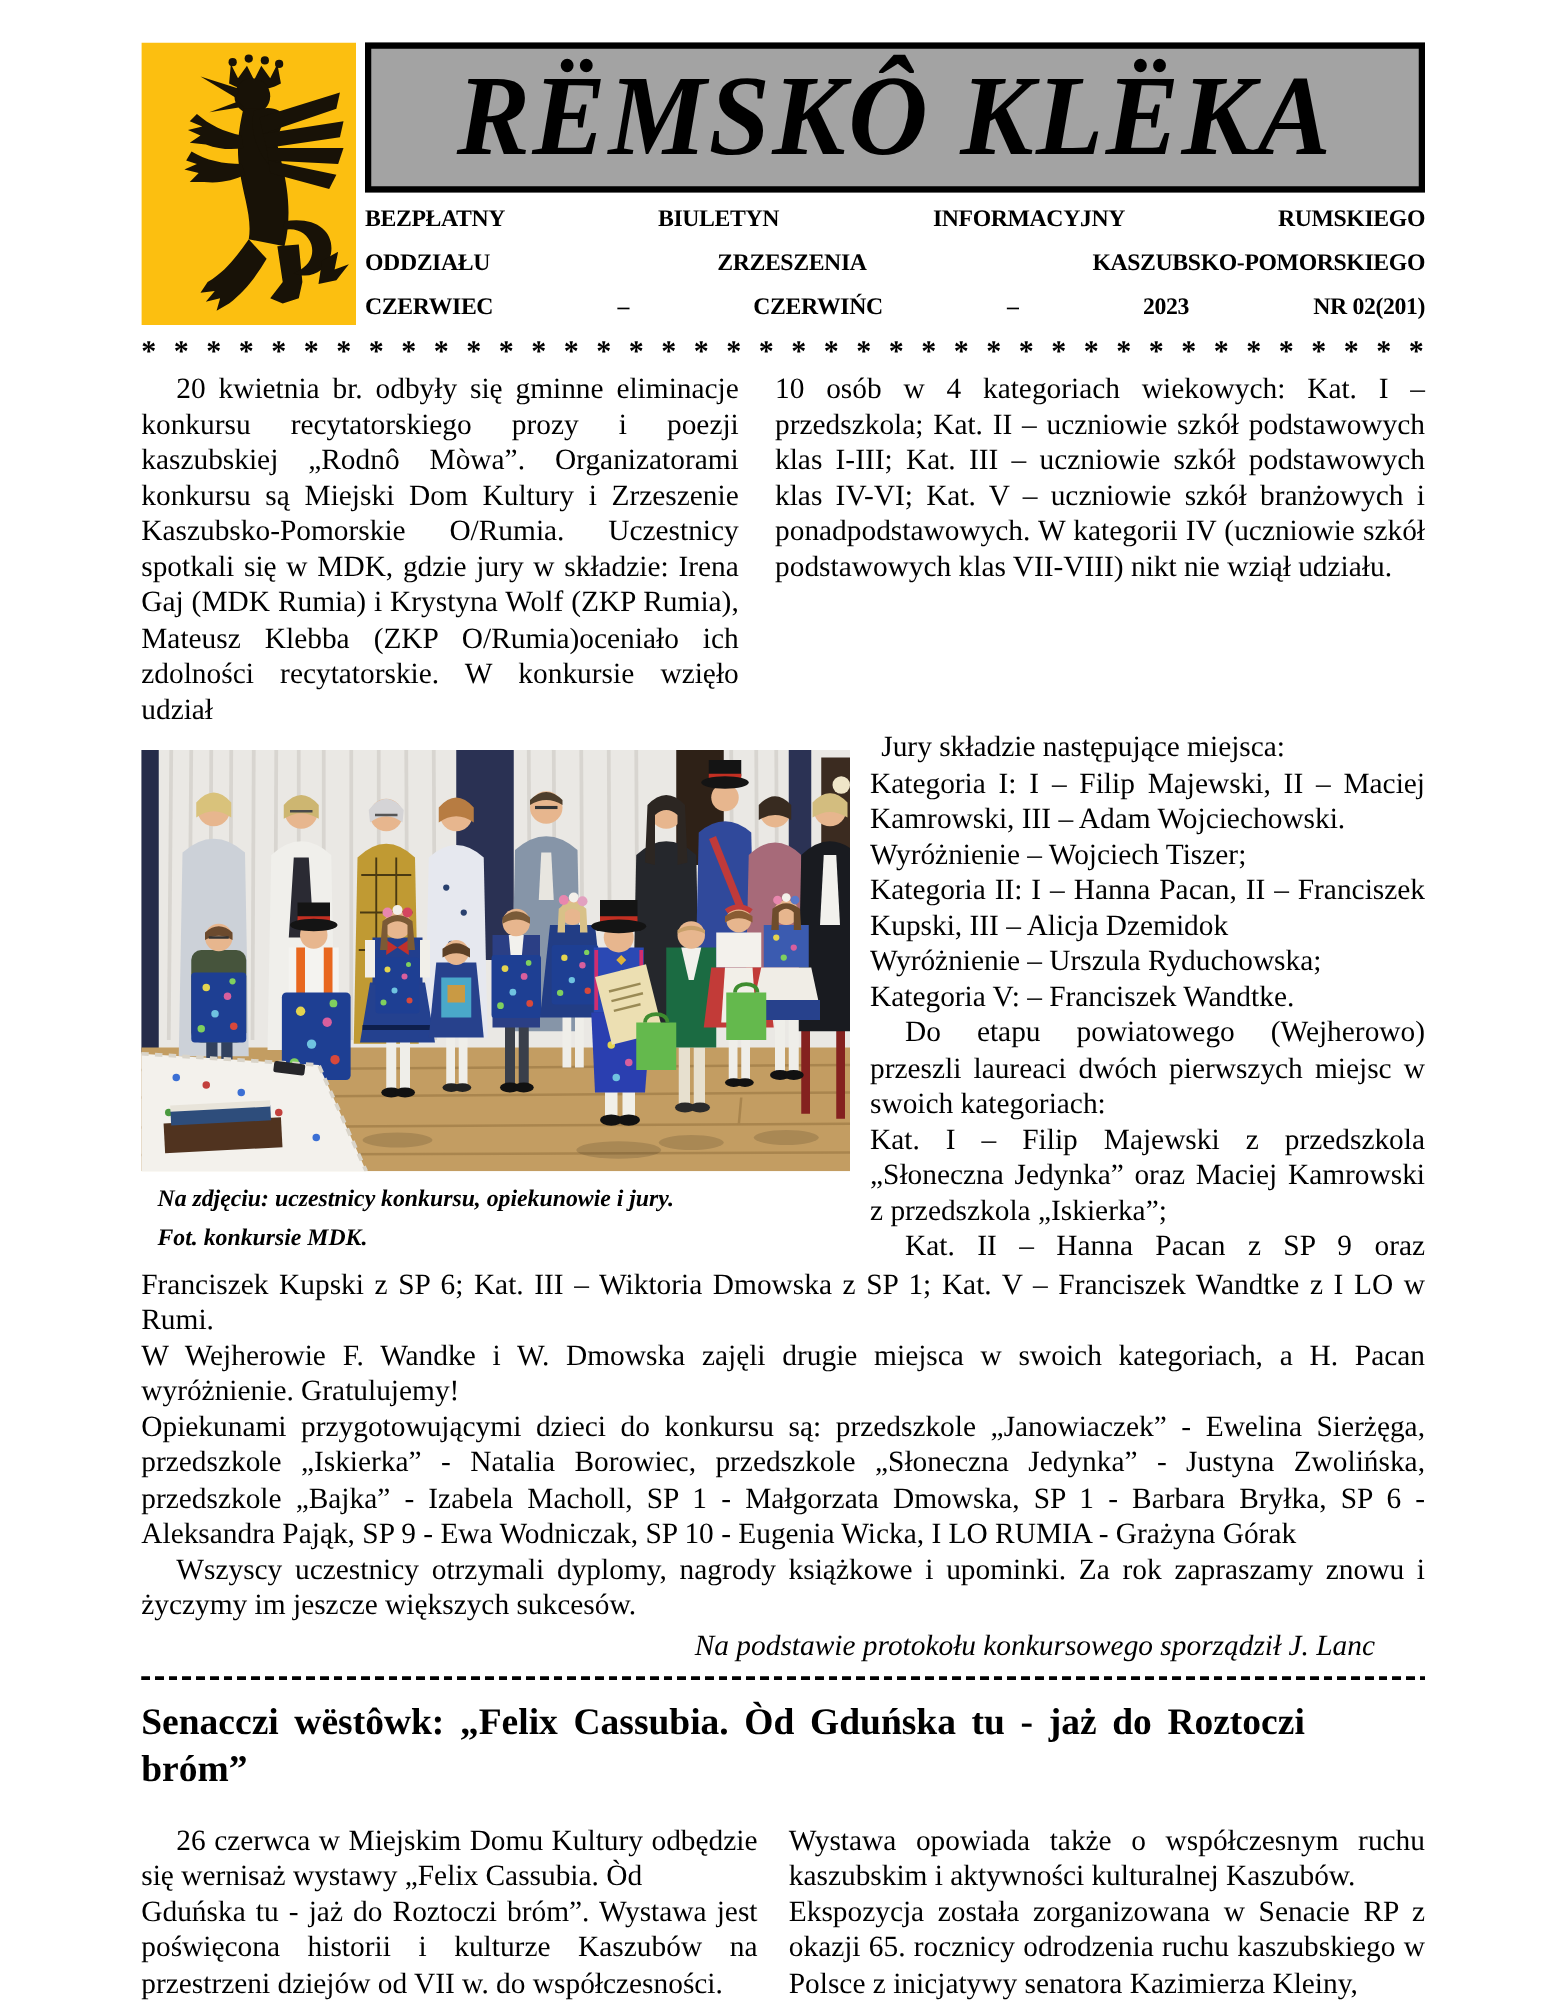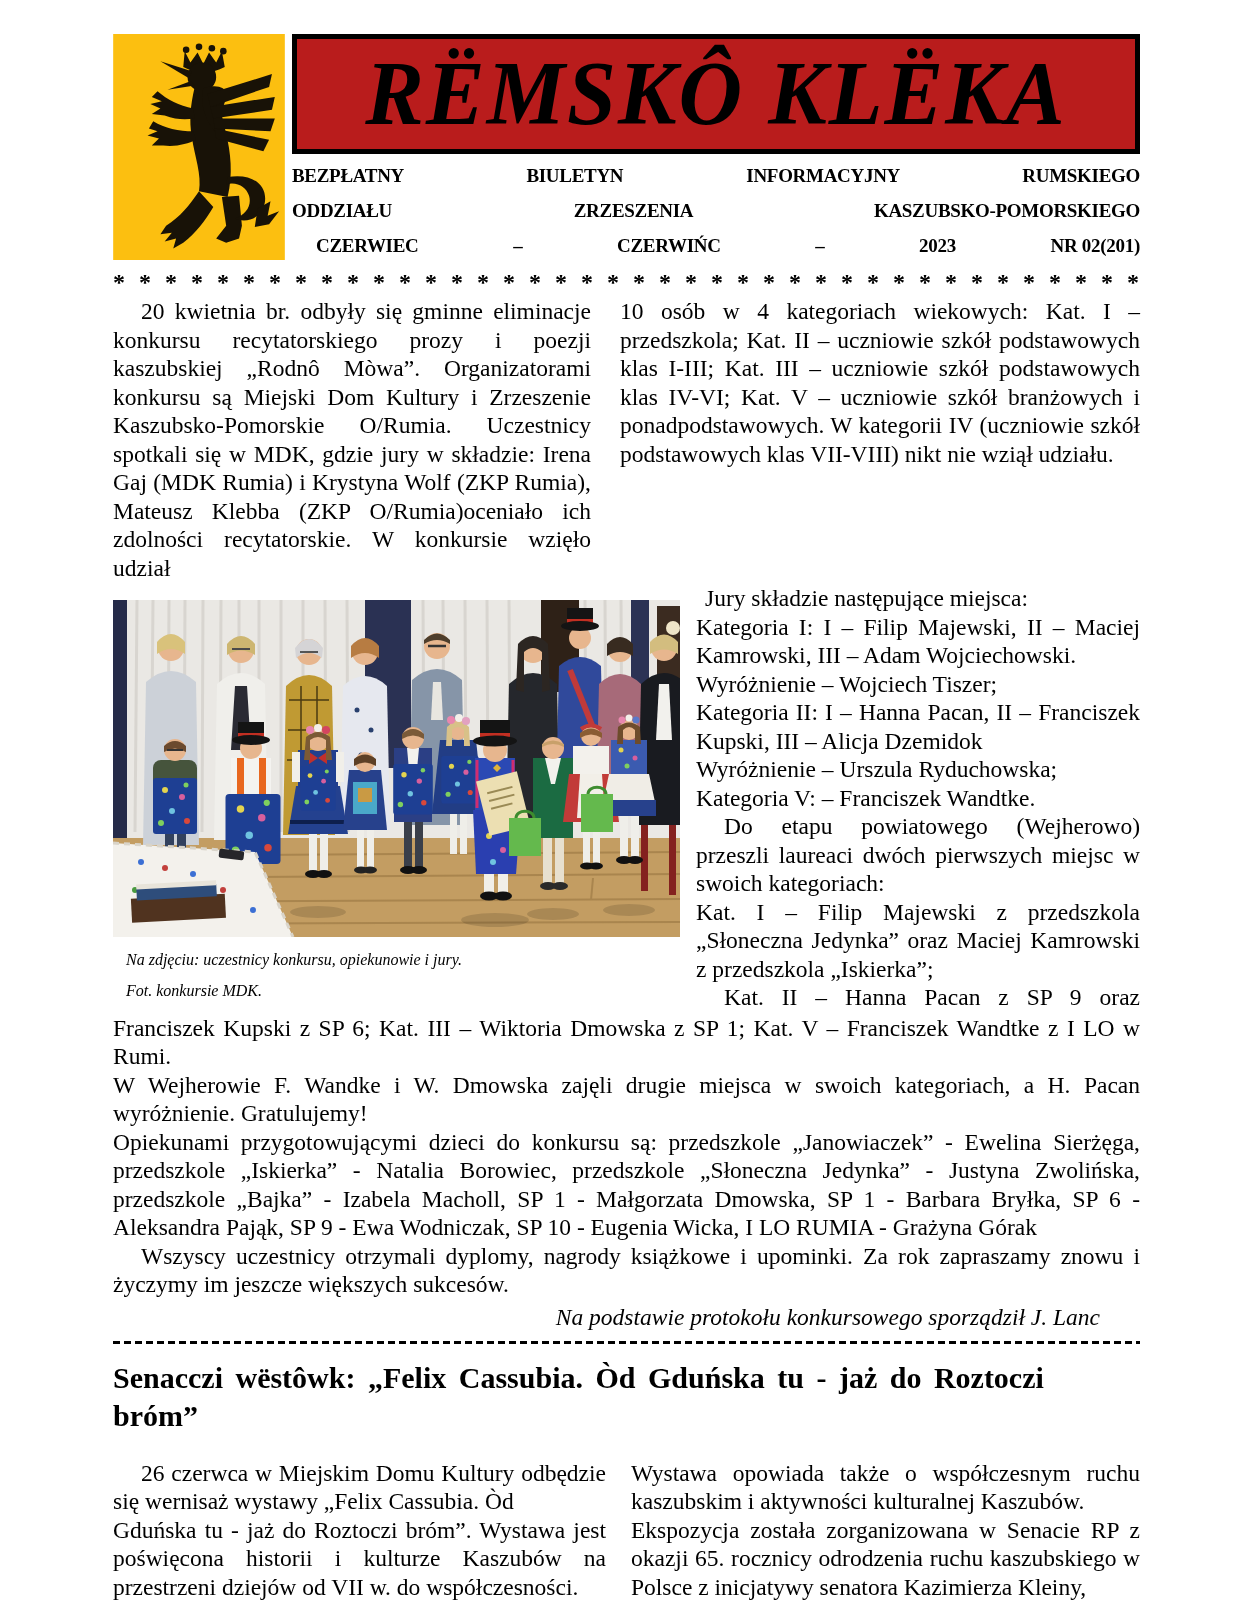--- a/index.html
+++ b/index.html
@@ -7,48 +7,48 @@
     width:1252px;height:1607px;background:#ffffff;overflow:hidden;
     font-family:"Liberation Serif","DejaVu Serif",serif;color:#000;
   }
   .page{padding:34px 112px 0 113px;}
 
   
   .masthead{display:flex;align-items:flex-start;}
   .crest{width:172px;height:226px;flex:none;margin-right:7px;}
   .crest svg{display:block;width:100%;height:100%;}
   .mast-right{flex:1;min-width:0;}
-  .banner{height:110px;border:5px solid #000;background:#b91c1c;
+  .banner{height:110px;border:5px solid #000;background:#a3a3a3;
           display:flex;align-items:center;justify-content:center;overflow:hidden;}
   .banner-title{font-size:88px;font-style:italic;font-weight:bold;white-space:nowrap;
                 letter-spacing:2px;transform:scaleY(1.04);line-height:1;}
   .subtitle{font-weight:bold;font-size:19px;line-height:35px;margin-top:4px;letter-spacing:-0.3px;}
   .sub-just{text-align:justify;text-align-last:justify;}
-  .issue-line{display:flex;justify-content:space-between;align-items:center;margin-left:24px;}
+  .issue-line{display:flex;justify-content:space-between;align-items:center;}
 
   .stars{font-weight:bold;font-size:24px;line-height:30px;letter-spacing:4px;
          white-space:nowrap;overflow:hidden;text-align:center;margin-top:4px;}
 
   
   .headline1{text-align:center;font-weight:bold;font-size:28.5px;line-height:35px;margin:3px 0 6px;}
   .body-p{font-size:23.5px;line-height:28.5px;text-align:justify;margin:0;}
   .indent{text-indent:28px;}
   .indent-sm{text-indent:9px;}
   .prewrap{white-space:pre-wrap;}
   .last-just{text-align-last:justify;}
 
   .cols{display:flex;}
   .col-a{width:478px;flex:none;margin-right:29px;}
   .col-b{flex:1;min-width:0;}
 
   .photo-row{display:flex;margin-top:2px;}
   .photo-block{width:567px;flex:none;margin-right:16px;padding-top:16px;}
   .photo-frame{width:567px;height:337px;}
   .photo-frame svg{display:block;width:100%;height:100%;}
-  .caption{font-style:italic;font-size:16px;line-height:31px;padding-left:13px;margin-top:7px;}
+  .caption{font-style:italic;font-size:19px;line-height:31px;padding-left:13px;margin-top:7px;font-weight:bold;}
   .jury-col{flex:1;min-width:0;padding-top:0;}
 
   .fullwidth{margin-top:2px;}
   .byline{font-style:italic;font-size:23.5px;line-height:30px;text-align:right;
           padding-right:40px;margin-top:3px;}
   .divider{height:3px;margin:9px 0 0;
            background:repeating-linear-gradient(90deg,#000 0 7px,transparent 7px 11px);}
 
   
   .headline2{font-weight:bold;font-size:30px;line-height:38px;margin:15px 0 0;word-spacing:5px;}

